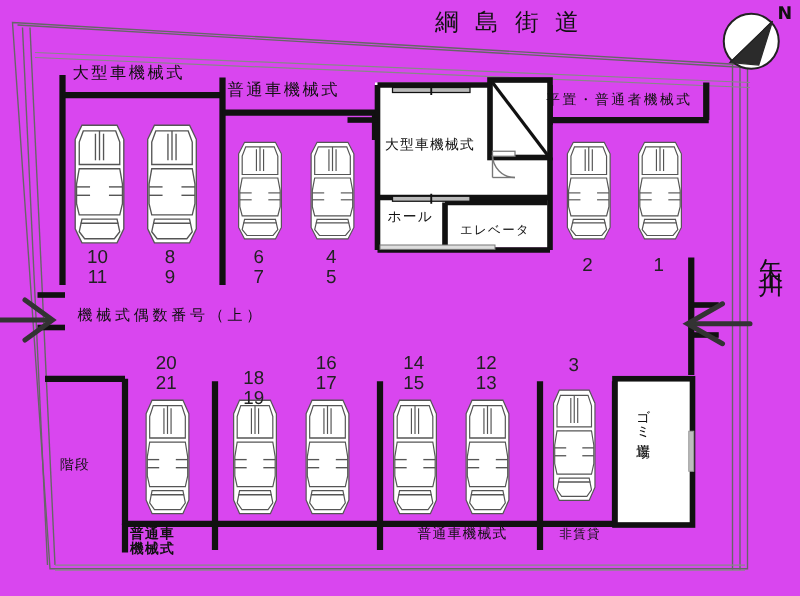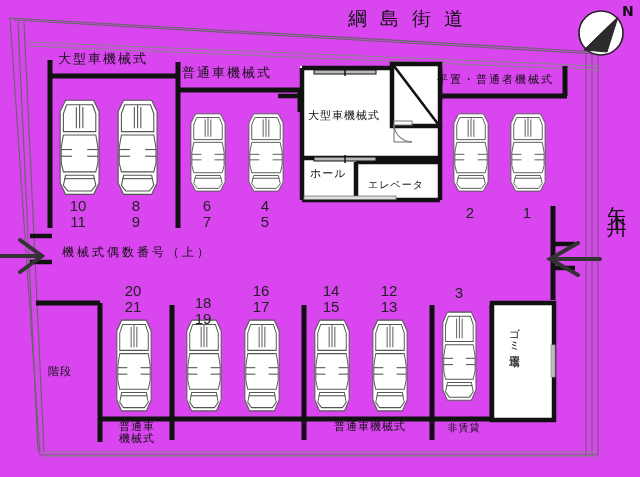--- a/index.html
+++ b/index.html
@@ -281,18 +281,18 @@
   <div class="lbl num stall-num" style="left:185px;top:283px;width:36px;margin-top:12px;">18
 19</div>
   <div class="lbl num stall-num" style="left:243px;top:283px;width:36px;">16
 17</div>
   <div class="lbl num stall-num" style="left:313px;top:283px;width:36px;">14
 15</div>
   <div class="lbl num stall-num" style="left:371px;top:283px;width:36px;">12
 13</div>
   <div class="lbl num stall-num" style="left:441px;top:285px;width:36px;">3</div>
 
-  <div class="lbl sect-sm" style="left:104px;top:421px;width:66px;text-align:center;letter-spacing:1px;">普通車
+  <div class="lbl sect-sm" style="left:104px;top:421px;width:66px;text-align:left;letter-spacing:1px;font-weight:bold;">普通車
 機械式</div>
   <div class="lbl sect-sm" style="left:310px;top:421px;width:120px;text-align:center;letter-spacing:1px;">普通車機械式</div>
   <div class="lbl sect-xs" style="left:436px;top:423px;width:56px;text-align:center;letter-spacing:1px;">非賃貸</div>
 
 </div>
 
 </body></html>

